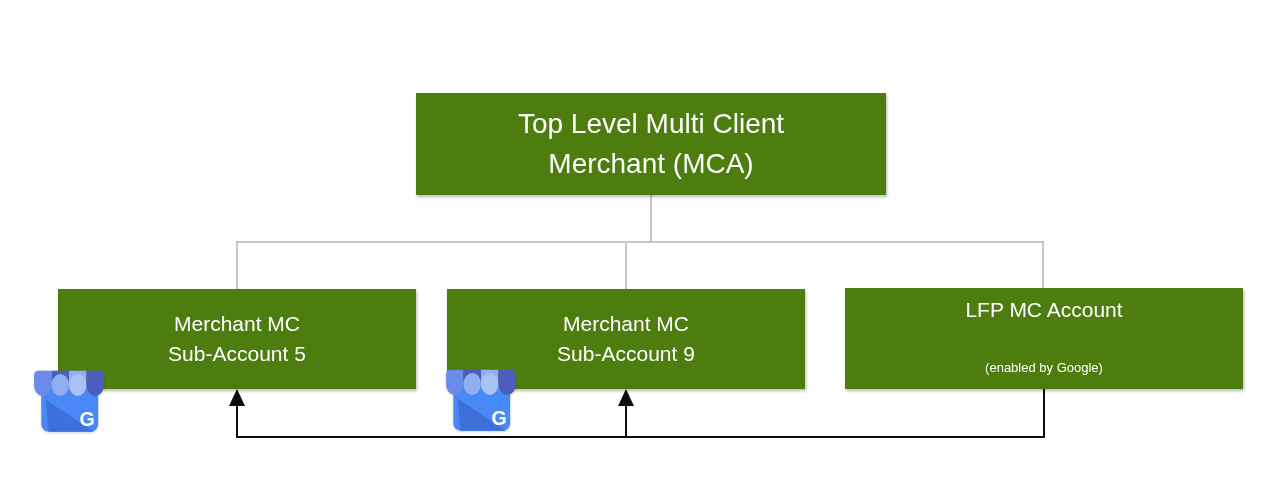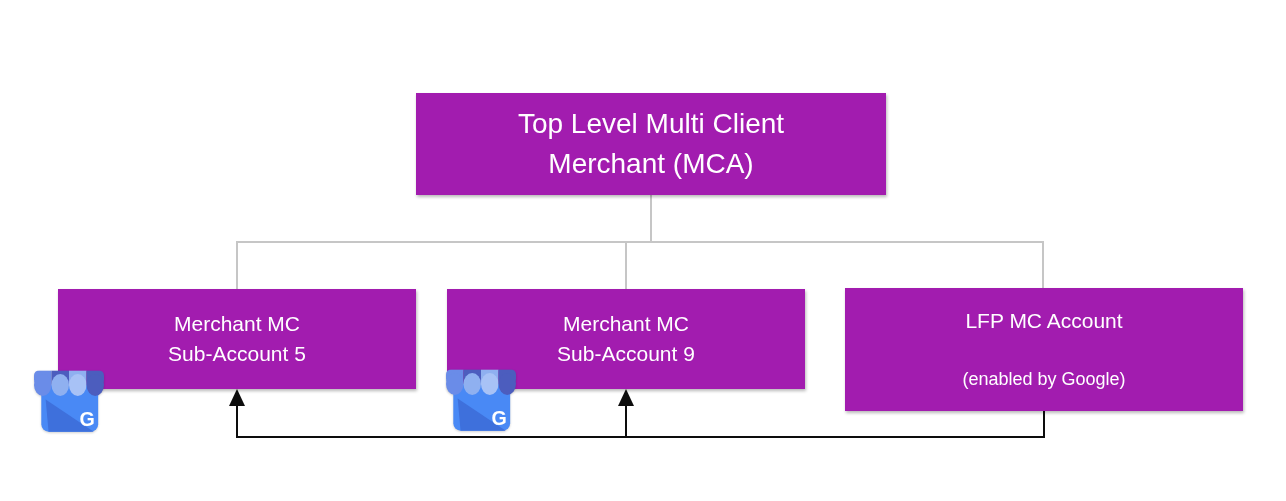--- a/index.html
+++ b/index.html
@@ -6,32 +6,32 @@
   .canvas{
     position:relative;
     width:1286px;height:501px;
     background:#ffffff;
     font-family:"Liberation Sans", sans-serif;
     overflow:hidden;
   }
   
   .node{
     position:absolute;
-    background:#a21caf;
+    background:#4d7c0f;
     color:#ffffff;
     display:flex;flex-direction:column;justify-content:center;align-items:center;
     text-align:center;
     box-shadow:1px 2px 3px rgba(0,0,0,0.28);
   }
   .node-root{left:416px;top:93px;width:470px;height:102px;font-size:28px;line-height:40px;}
   .node-child{font-size:21px;line-height:30px;}
   .node-sub1{left:58px;top:289px;width:358px;height:100px;}
   .node-sub2{left:447px;top:289px;width:358px;height:100px;}
-  .node-lfp{left:845px;top:288px;width:398px;height:123px;}
-  .node-lfp .line-small{font-size:18px;margin-top:28px;}
+  .node-lfp{left:845px;top:288px;width:398px;height:101px;}
+  .node-lfp .line-small{font-size:13px;margin-top:28px;}
   
   .line{position:absolute;}
   .gray{background:#c6c6c6;}
   .black{background:#0d0d0d;}
   .v{width:2px;}
   .h{height:2px;}
   
   .arrow-up{
     position:absolute;width:0;height:0;
     border-left:8px solid transparent;

